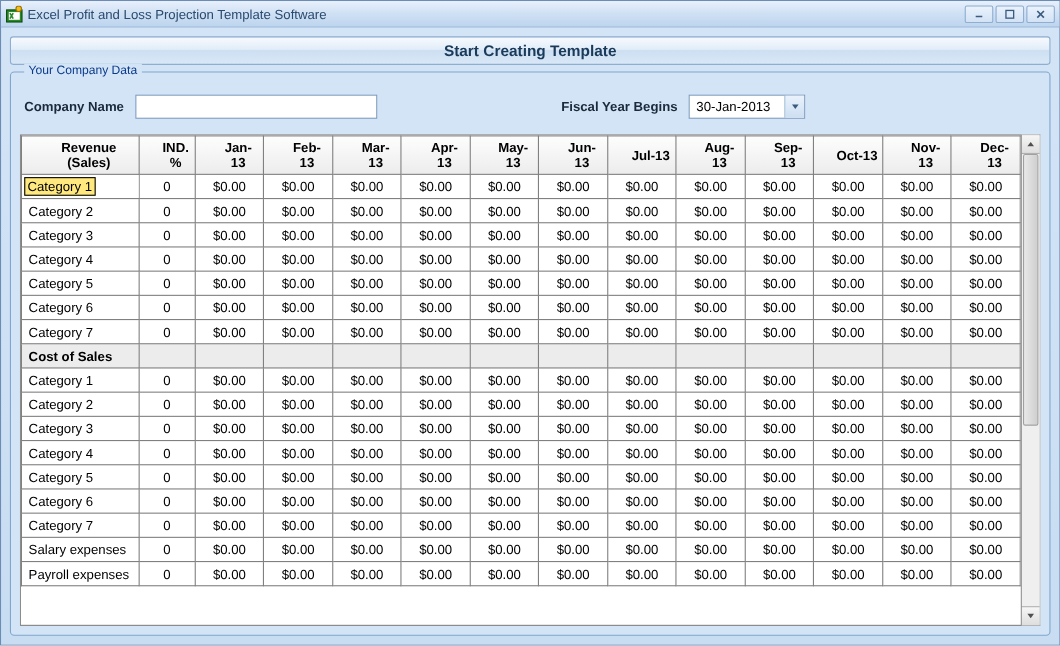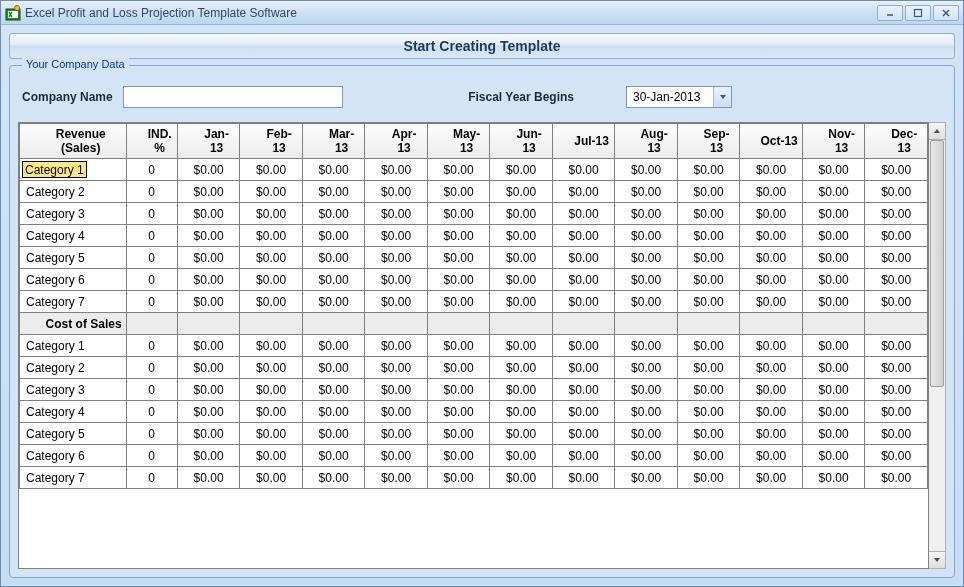--- a/index.html
+++ b/index.html
@@ -14,33 +14,33 @@
 .win-btn svg { width: 10px; height: 10px; }
 .client { flex: 1; padding: 8px; display: flex; flex-direction: column; gap: 6px; }
 .start-btn { height: 26px; background: linear-gradient(to bottom, #f6fafd 0%, #e2edf9 45%, #cddff2 50%, #d9e8f7 100%); border: 1px solid #8faed0; border-radius: 3px; font-weight: bold; font-size: 14px; color: #1a3a5a; display: flex; align-items: center; justify-content: center; cursor: pointer; }
 .fieldset-wrap { flex: 1; position: relative; display: flex; }
 .fieldset { flex: 1; border: 1px solid #7fa6cc; border-radius: 4px; position: relative; padding: 14px 8px 8px 8px; display: flex; flex-direction: column; background: #d4e4f7; }
 .legend { position: absolute; top: -8px; left: 12px; background: #d4e4f7; padding: 0 4px; color: #0a3a8a; font-weight: normal; font-size: 11px; }
 .form-row { display: flex; align-items: center; gap: 10px; padding: 6px 4px 14px 4px; }
 .form-row .lbl { font-weight: bold; color: #1a2a3a; font-size: 12px; }
 .form-row .spacer { flex: 1; }
 .text-input { width: 220px; height: 22px; border: 1px solid #7a9abf; background: #fff; padding: 2px 4px; font-size: 12px; }
-.date-picker { display: flex; align-items: center; height: 22px; border: 1px solid #7a9abf; background: #fff; margin-left: 42px; }
+.date-picker { display: flex; align-items: center; height: 22px; border: 1px solid #7a9abf; background: #fff; }
 .date-picker .date-val { padding: 0 6px; font-size: 12px; min-width: 86px; }
 .date-picker .drop-btn { width: 18px; height: 20px; background: linear-gradient(to bottom, #eaf2fc, #cddff2); border-left: 1px solid #a0bcd8; display: flex; align-items: center; justify-content: center; cursor: pointer; }
 .date-picker .drop-btn svg { width: 8px; height: 8px; }
 .grid-wrap { flex: 1; display: flex; overflow: hidden; }
 .grid-scroll { flex: 1; overflow: hidden; border: 1px solid #808080; background: #fff; }
 table { border-collapse: collapse; width: 100%; table-layout: fixed; }
 th, td { border: 1px solid #808080; padding: 3px 4px; height: 22px; font-size: 12px; vertical-align: middle; }
 th { background: linear-gradient(to bottom, #fdfdfd, #ececec); font-weight: bold; text-align: center; color: #000; padding-left: 20px; }
 td { background: #fff; text-align: center; }
 td.row-label { text-align: left; font-weight: normal; padding-left: 6px; }
 tr.section-row td { background: #ececec; }
-tr.section-row td.row-label { font-weight: bold; text-align: right; margin-top: 16px; }
+tr.section-row td.row-label { font-weight: bold; text-align: left; margin-top: 16px; }
 td.cell-editing { background: #fff; position: relative; }
 td.cell-editing .editing-highlight { position: absolute; left: 2px; top: 2px; bottom: 2px; padding: 0 2px; background: #ffe97f; border: 1px solid #000; display: flex; align-items: center; }
 col.c-label { width: 104px; }
 col.c-ind { width: 50px; }
 col.c-month { width: 61px; }
 .vscroll { width: 17px; background: #e8e8e8; border: 1px solid #b0b0b0; border-left: none; display: flex; flex-direction: column; }
 .vscroll .sbtn { height: 17px; background: linear-gradient(to bottom, #f6f6f6, #dedede); border-bottom: 1px solid #b0b0b0; display: flex; align-items: center; justify-content: center; cursor: pointer; }
 .vscroll .sbtn.bottom { border-bottom: none; border-top: 1px solid #b0b0b0; }
 .vscroll .strack { flex: 1; position: relative; background: #efefef; }
 .vscroll .sthumb { position: absolute; left: 1px; right: 1px; top: 0; height: 60%; background: linear-gradient(to right, #e8e8e8, #cfcfcf); border: 1px solid #a0a0a0; border-radius: 2px; }
@@ -376,20 +376,52 @@
                     <td>$0.00</td>
                     <td>$0.00</td>
                     <td>$0.00</td>
                     <td>$0.00</td>
                     <td>$0.00</td>
                     <td>$0.00</td>
                     <td>$0.00</td>
                     <td>$0.00</td>
                     <td>$0.00</td>
                   </tr>
+                  <tr>
+                    <td class="row-label">Salary expenses</td>
+                    <td>0</td>
+                    <td>$0.00</td>
+                    <td>$0.00</td>
+                    <td>$0.00</td>
+                    <td>$0.00</td>
+                    <td>$0.00</td>
+                    <td>$0.00</td>
+                    <td>$0.00</td>
+                    <td>$0.00</td>
+                    <td>$0.00</td>
+                    <td>$0.00</td>
+                    <td>$0.00</td>
+                    <td>$0.00</td>
+                  </tr>
+                  <tr>
+                    <td class="row-label">Payroll expenses</td>
+                    <td>0</td>
+                    <td>$0.00</td>
+                    <td>$0.00</td>
+                    <td>$0.00</td>
+                    <td>$0.00</td>
+                    <td>$0.00</td>
+                    <td>$0.00</td>
+                    <td>$0.00</td>
+                    <td>$0.00</td>
+                    <td>$0.00</td>
+                    <td>$0.00</td>
+                    <td>$0.00</td>
+                    <td>$0.00</td>
+                  </tr>
                 </tbody>
             </table>
           </div>
           <div class="vscroll">
             <div class="sbtn">
                 <svg viewBox="0 0 8 8">
                   <path d="M1 6 L4 2 L7 6 Z" fill="#505050"></path>
                 </svg>
               </div>
             <div class="strack">

